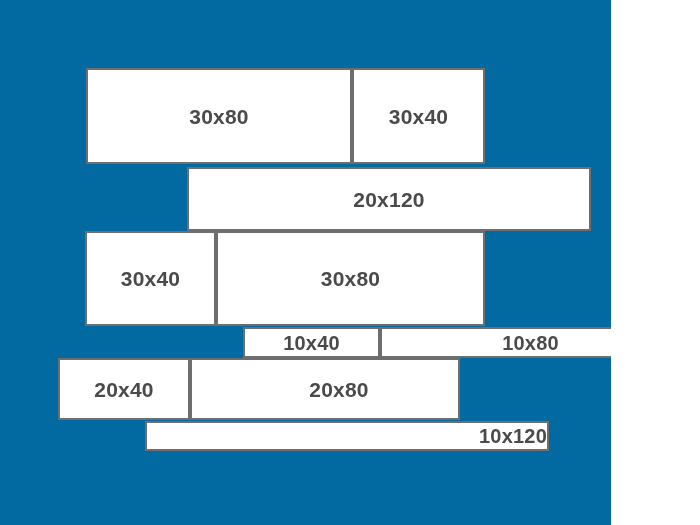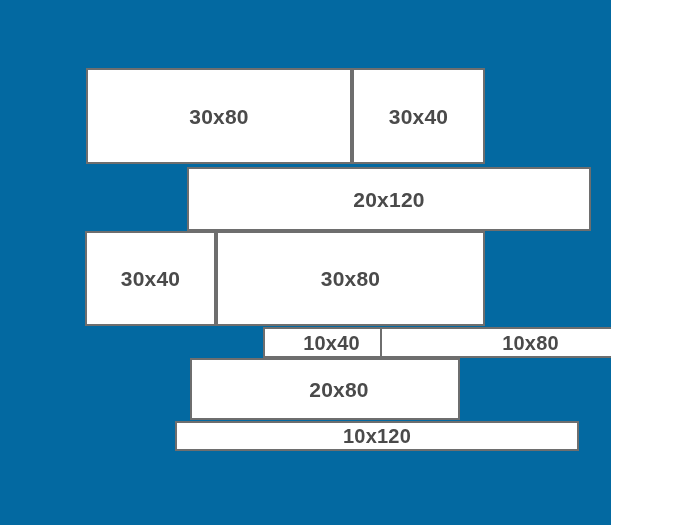--- a/index.html
+++ b/index.html
@@ -51,25 +51,28 @@
     </div>
     <div class="brick" style="left: 158px; top: 167px; width: 404px; height: 64px; border-color: rgb(110, 110, 110); background: rgb(255, 255, 255); margin-left: 29px;">
       <span class="brick-label" style="color: rgb(74, 74, 74);">20x120</span>
     </div>
     <div class="brick" style="left: 85px; top: 231px; width: 131px; height: 95px; border-color: rgb(110, 110, 110); background: rgb(255, 255, 255);">
       <span class="brick-label" style="color: rgb(74, 74, 74);">30x40</span>
     </div>
     <div class="brick" style="left: 216px; top: 231px; width: 269px; height: 95px; border-color: rgb(110, 110, 110); background: rgb(255, 255, 255);">
       <span class="brick-label" style="color: rgb(74, 74, 74);">30x80</span>
     </div>
-    <div class="brick thin" style="left: 243px; top: 327px; width: 137px; height: 31px; border-color: rgb(110, 110, 110); background: rgb(255, 255, 255); margin-left: 20px;">
+    <div class="brick thin" style="left: 243px; top: 327px; width: 137px; height: 31px; border-color: rgb(110, 110, 110); background: rgb(255, 255, 255);">
       <span class="brick-label" style="color: rgb(74, 74, 74);">10x40</span>
     </div>
     <div class="brick thin" style="left: 380px; top: 327px; width: 265px; height: 31px; border-color: rgb(110, 110, 110); background: rgb(255, 255, 255);">
       <span class="brick-label" style="color: rgb(74, 74, 74); margin-left: 36px;">10x80</span>
     </div>
+    <div class="brick" style="left: 58px; top: 358px; width: 132px; height: 62px; border-color: rgb(110, 110, 110); background: rgb(255, 255, 255);">
+      <span class="brick-label" style="color: rgb(74, 74, 74);">20x40</span>
+    </div>
     <div class="brick" style="left: 190px; top: 358px; width: 270px; height: 62px; border-color: rgb(110, 110, 110); background: rgb(255, 255, 255);">
       <span class="brick-label" style="color: rgb(74, 74, 74); margin-left: 28px;">20x80</span>
     </div>
-    <div class="brick thin" style="left: 175px; top: 421px; width: 404px; height: 30px; border-color: rgb(110, 110, 110); background: rgb(255, 255, 255);">
+    <div class="brick thin" style="left: 145px; top: 421px; width: 404px; height: 30px; border-color: rgb(110, 110, 110); background: rgb(255, 255, 255); justify-content: flex-end;">
       <span class="brick-label" style="color: rgb(74, 74, 74);">10x120</span>
     </div>
   </div>
 
 </body></html>

